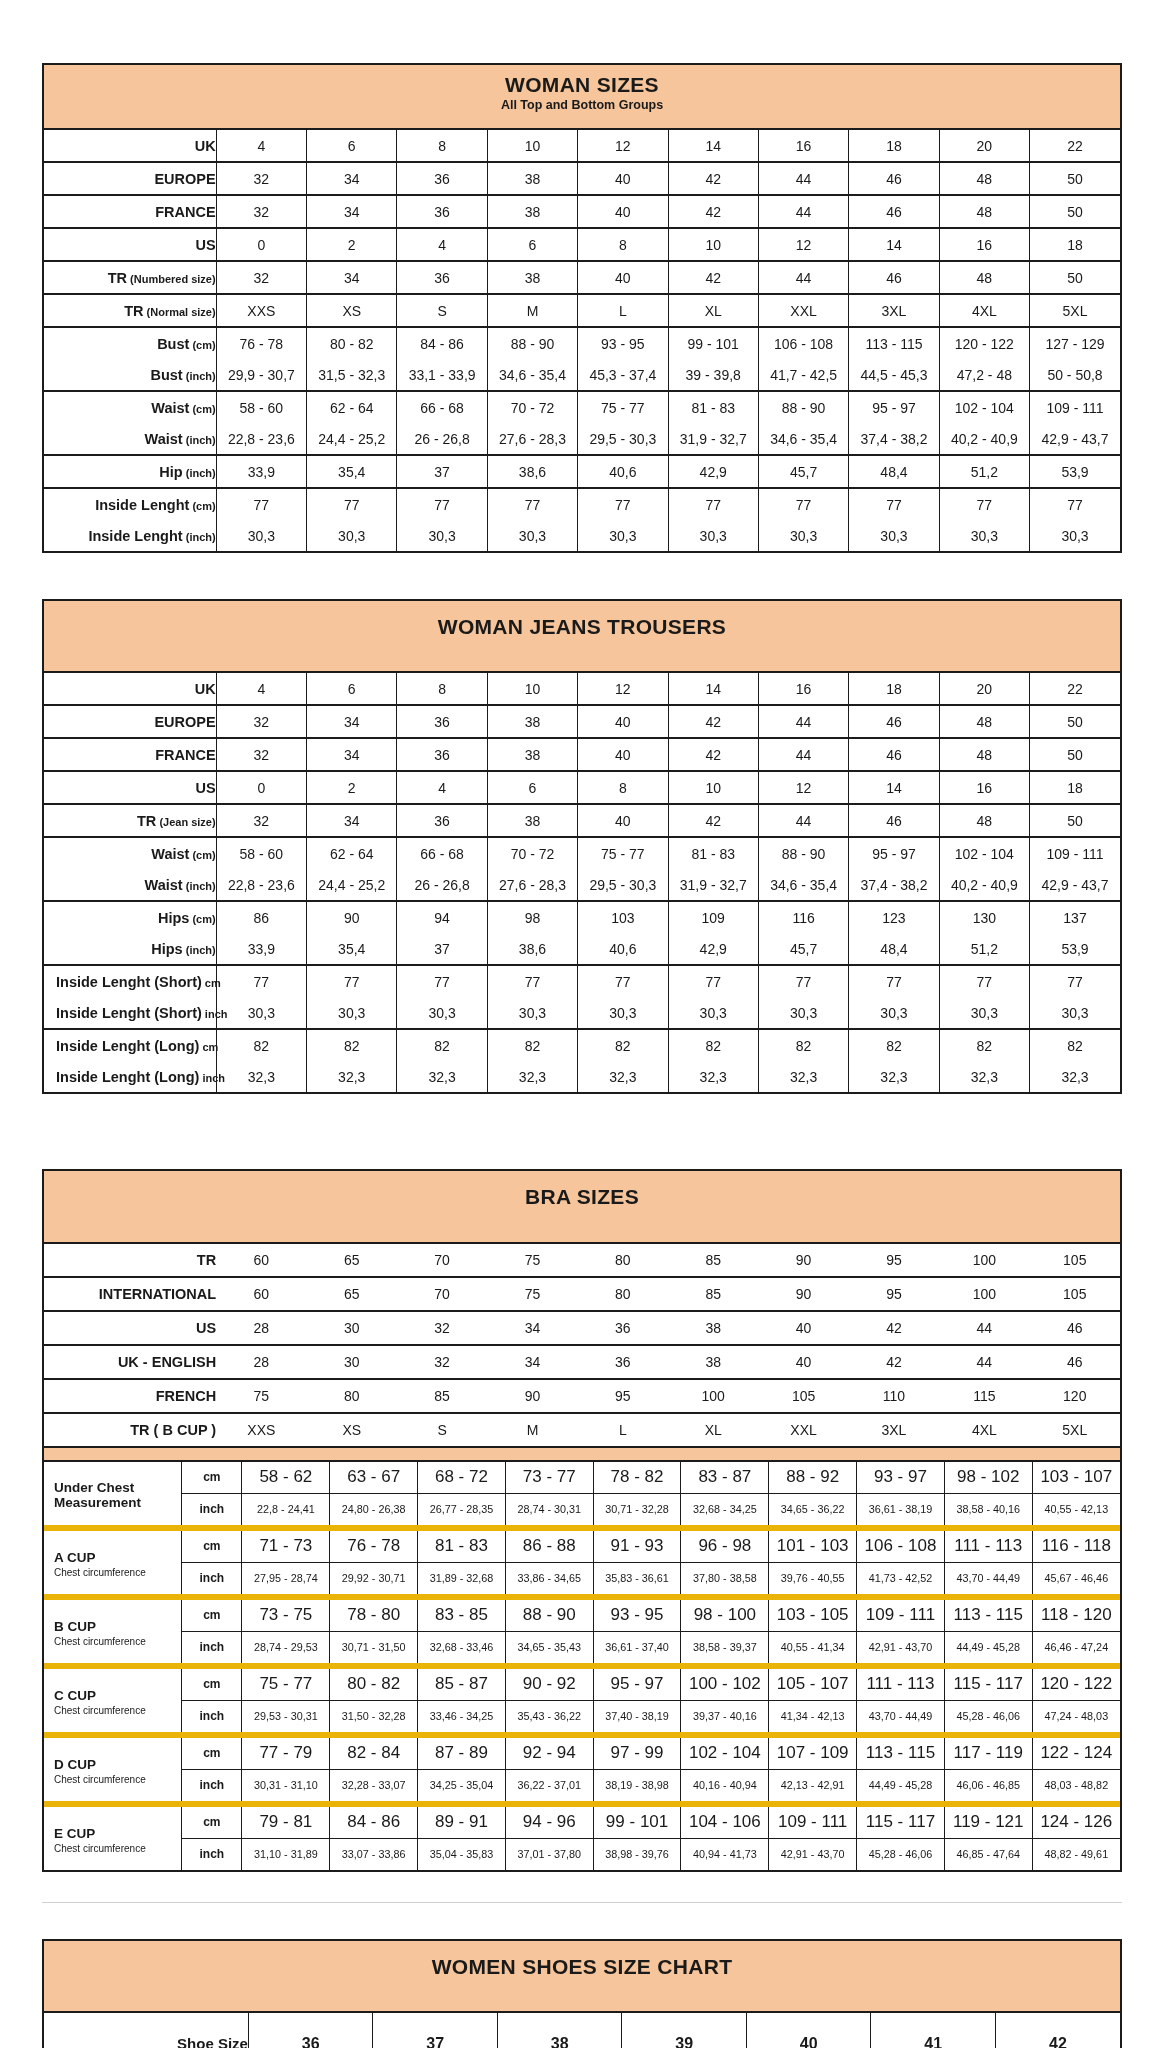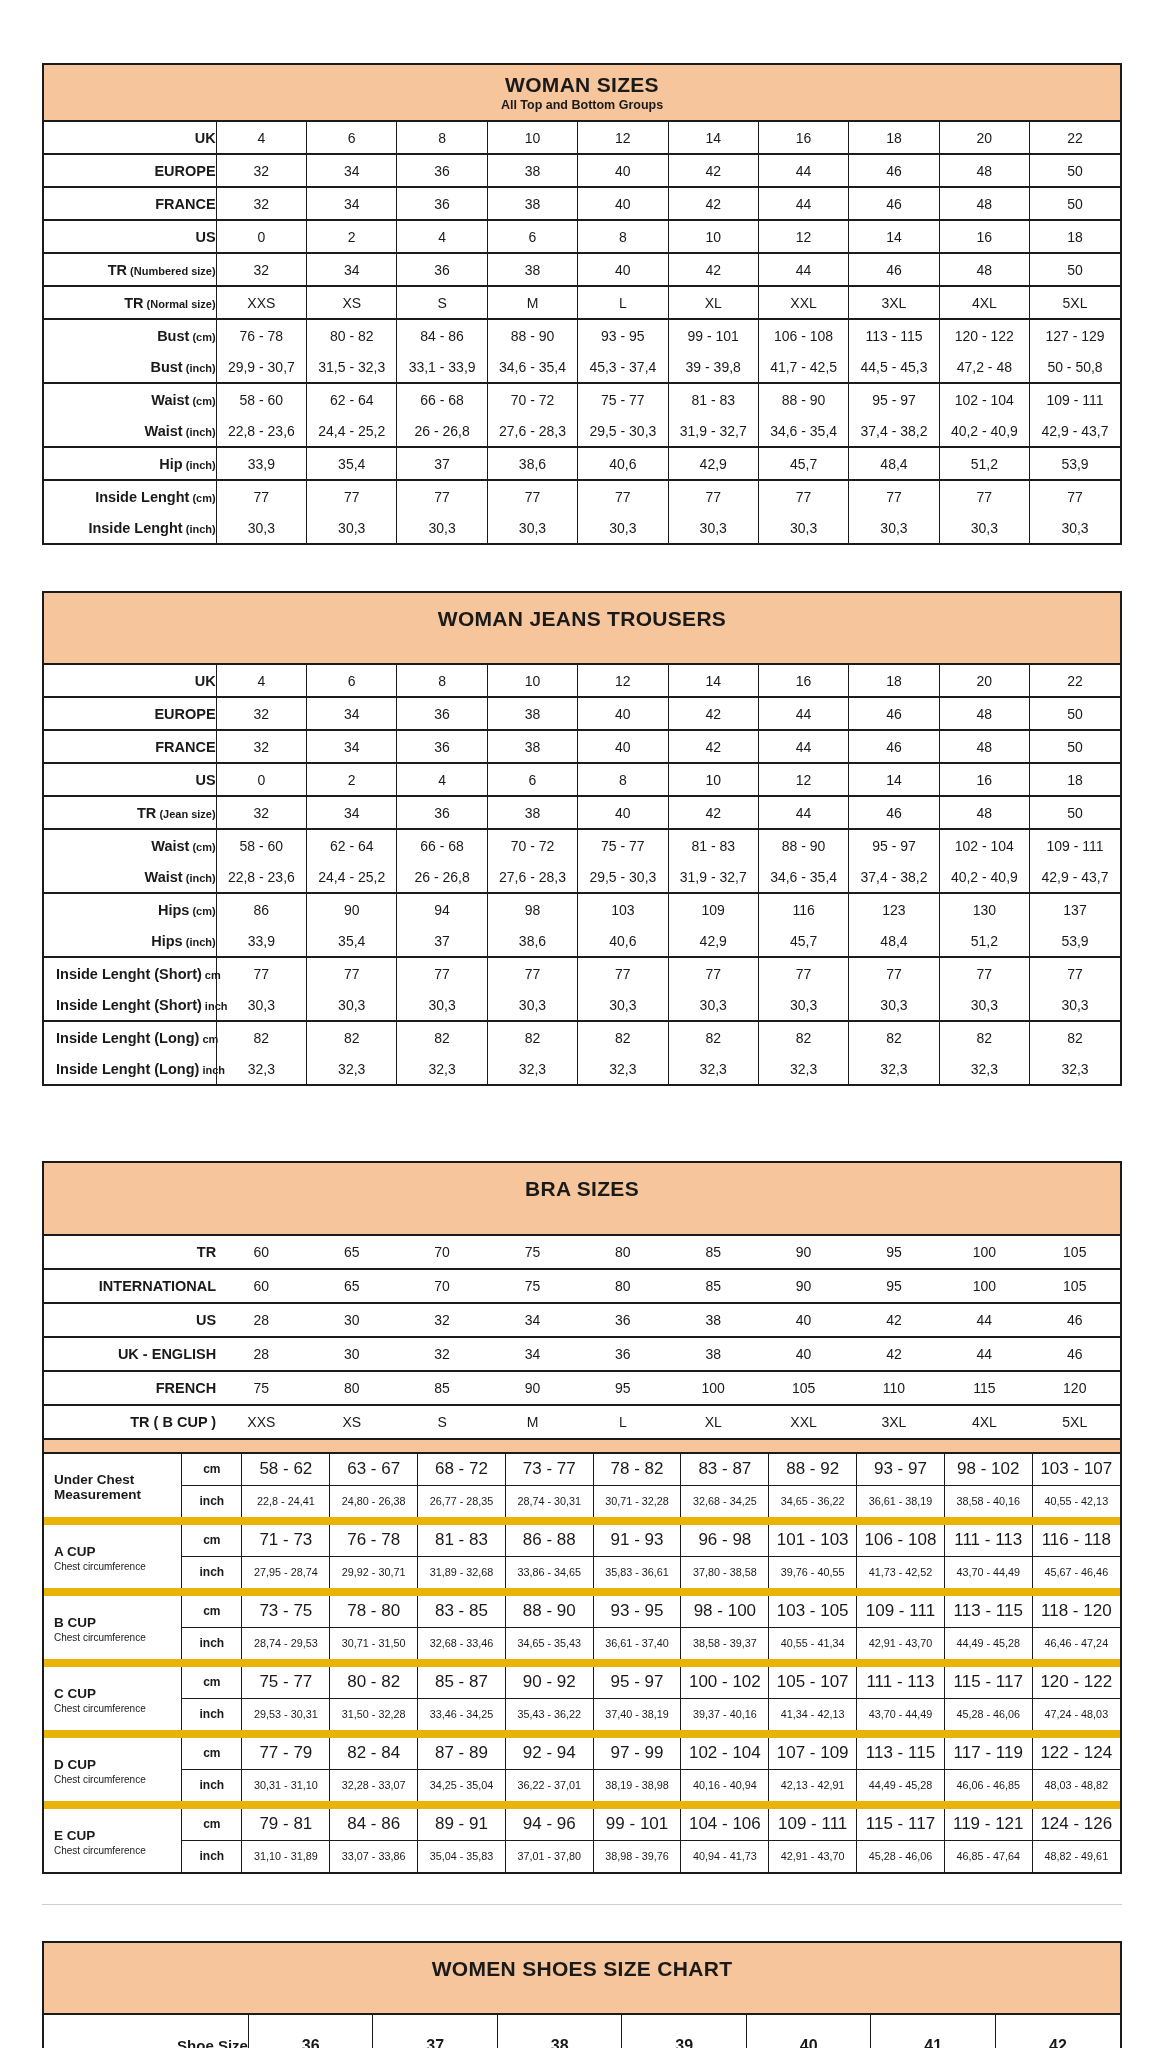--- a/index.html
+++ b/index.html
@@ -11,38 +11,38 @@
   .wrap{padding:63px 42px 40px;}
   .tbl{border:2px solid #1b1b1b;background:#fff;}
   .sec2{margin-top:46px;}
   .sec3{margin-top:75px;}
   .sec4{margin-top:36px;}
   .hairline{border-top:1px solid #cfcfcf;margin-top:30px;}
   .hdr{
     background:#f6c59b;border-bottom:2px solid #1b1b1b;text-align:center;
     padding:13px 0 32px;
   }
-  .hdr.two{padding:7px 0 8px;}
+  .hdr.two{padding:7px 0 16px;}
   .hdr .t{font-size:21px;font-weight:700;letter-spacing:.3px;line-height:1.2;}
   .hdr .st{font-size:12.5px;font-weight:700;margin-top:1px;}
   table{width:100%;border-collapse:collapse;table-layout:fixed;}
   col.c-label{width:16%;}
   .shoes-t col.c-label{width:19%;}
   .matrix th,.matrix td{height:31px;padding:0;vertical-align:middle;}
   .matrix th{text-align:right;padding-left:12px;font-size:14.5px;font-weight:700;white-space:nowrap;}
   .matrix td{border-left:1px solid #1b1b1b;text-align:center;font-size:14px;}
   .matrix tbody + tbody{border-top:2px solid #1b1b1b;border-radius:13px;}
   .matrix.no-v td{border-left:none;text-align:center;}
   .matrix.no-v th,.matrix.no-v td{height:32px;}
   .lbl-note{font-size:11px;font-weight:700;}
   
   col.cl{width:12.8%;} col.cu{width:5.6%;}
   .cup th,.cup td{padding:0;vertical-align:middle;}
   .cup td{border-left:1px solid #1b1b1b;text-align:center;height:31px;}
-  .cup tbody + tbody{border-top:8px solid #eab308;}
+  .cup tbody + tbody{border-top:6px solid #eab308;}
   .cup tr.u-inch td{border-top:1px solid #1b1b1b;}
   .cup th{text-align:left;padding:8px 4px 4px 10px;line-height:1.15;}
   .cup .cup-main{display:block;font-size:13.5px;font-weight:700;}
   .cup .cup-sub{display:block;font-size:10px;font-weight:400;margin-top:1px;}
   .cup td.unit{font-weight:700;font-size:12px;}
   .cup tr.u-cm td.val{font-size:17px;}
   .cup tr.u-inch td.val{font-size:10.8px;}
   .strip{height:12px;background:#f6c59b;border-top:2px solid #1b1b1b;border-bottom:2px solid #1b1b1b;}
   
   .shoes-t tbody:nth-of-type(1) th,.shoes-t tbody:nth-of-type(1) td{height:62px;}

